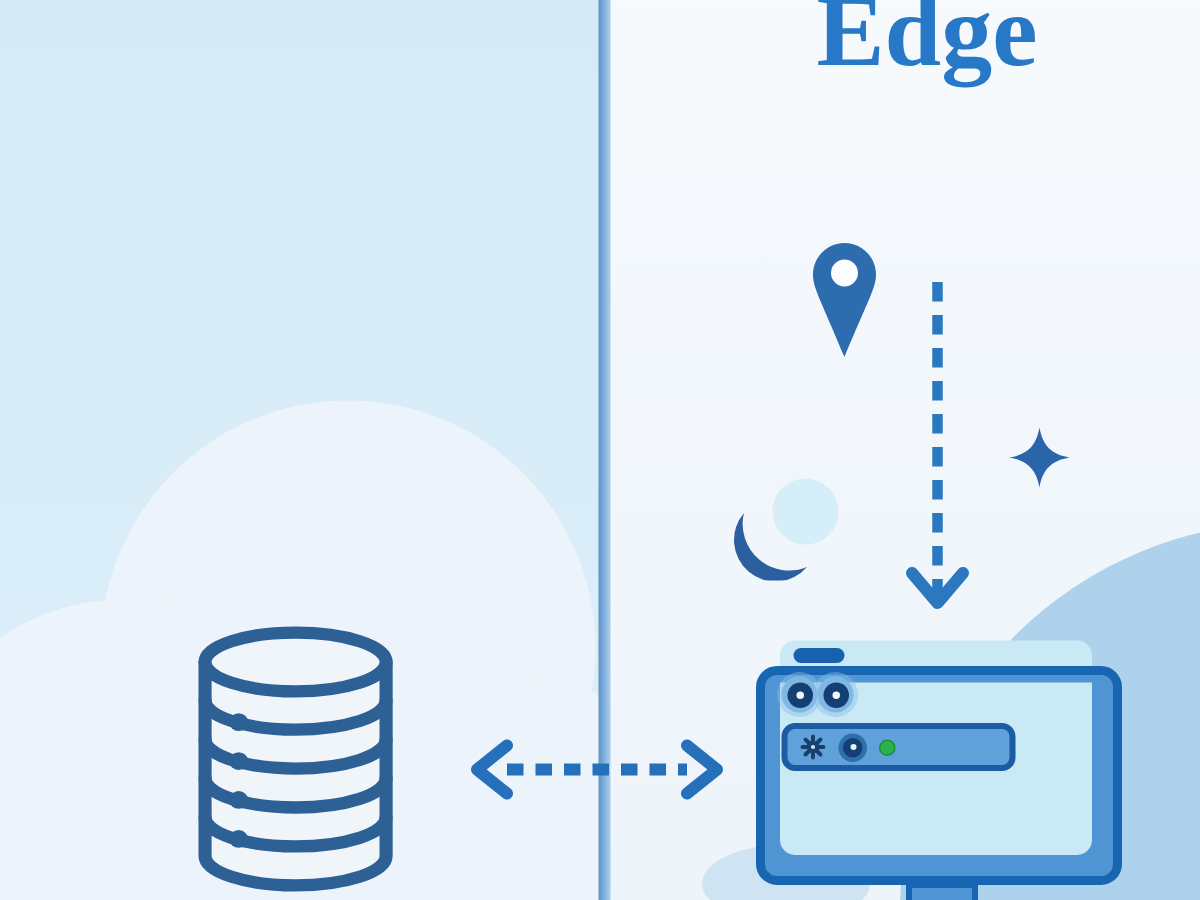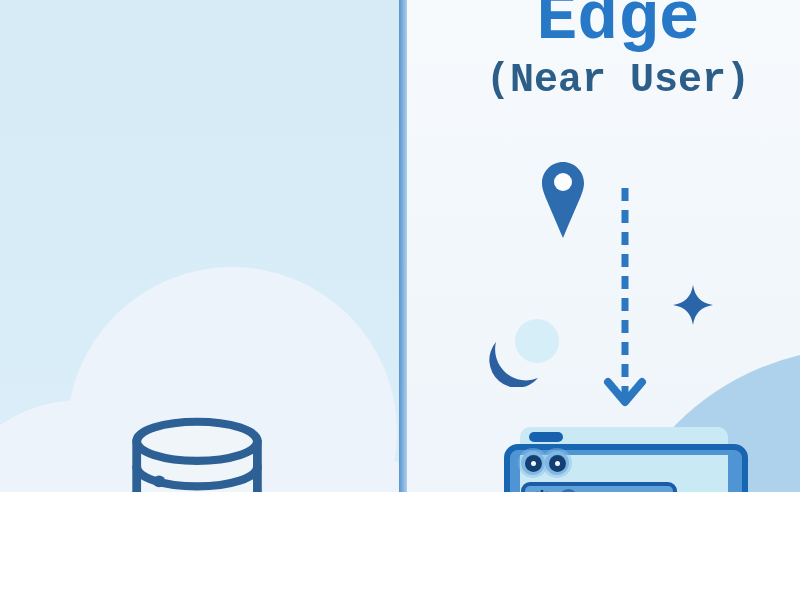--- a/index.html
+++ b/index.html
@@ -1,18 +1,18 @@
 <!DOCTYPE html>
 <html><head>
 <meta charset="utf-8">
 <style>
   html,body{margin:0;padding:0;background:#fff;}
   .canvas{
-    position:relative;width:800px;height:492px;overflow:hidden;
-    font-family:Liberation Mono, monospace;
+    position:relative;width:800px;height:600px;overflow:hidden;
+    font-family:Liberation Serif, serif;
   }
   
   .left-panel{
     position:absolute;left:0;top:0;width:400px;height:600px;
     background:linear-gradient(180deg,#d7ebf7 0%,#d9edf8 55%,#dceef8 100%);
     overflow:hidden;z-index:0;
   }
   .right-panel{
     position:absolute;left:406px;top:0;right:0;height:600px;
     background:linear-gradient(180deg,#f6fafd 0%,#f1f6fb 60%,#edf4fa 100%);
@@ -107,21 +107,20 @@
   </div>
 
   <div class="right-panel"></div>
 
   <div class="corner-blob"></div>
 
   <div class="divider"></div>
 
   <div class="title-block">
     <div class="title">Edge</div>
-    <div class="subtitle">(Near User)</div>
   </div>
 
   <svg class="abs z2" style="left:126px;top:414px;" width="146" height="184" viewBox="0 0 150 202" preserveAspectRatio="none">
     <g fill="#f0f5fa" stroke="#2d6195" stroke-width="9" stroke-linecap="round">
       <path d="M11,30 L11,172 A62,21.5 0 0 0 135,172 L135,30"></path>
       <ellipse cx="73" cy="30" rx="62" ry="21.5"></ellipse>
       <path fill="none" d="M11,58 A62,21.5 0 0 0 135,58"></path>
       <path fill="none" d="M11,86.5 A62,21.5 0 0 0 135,86.5"></path>
       <path fill="none" d="M11,115 A62,21.5 0 0 0 135,115"></path>
       <path fill="none" d="M11,143.5 A62,21.5 0 0 0 135,143.5"></path>

